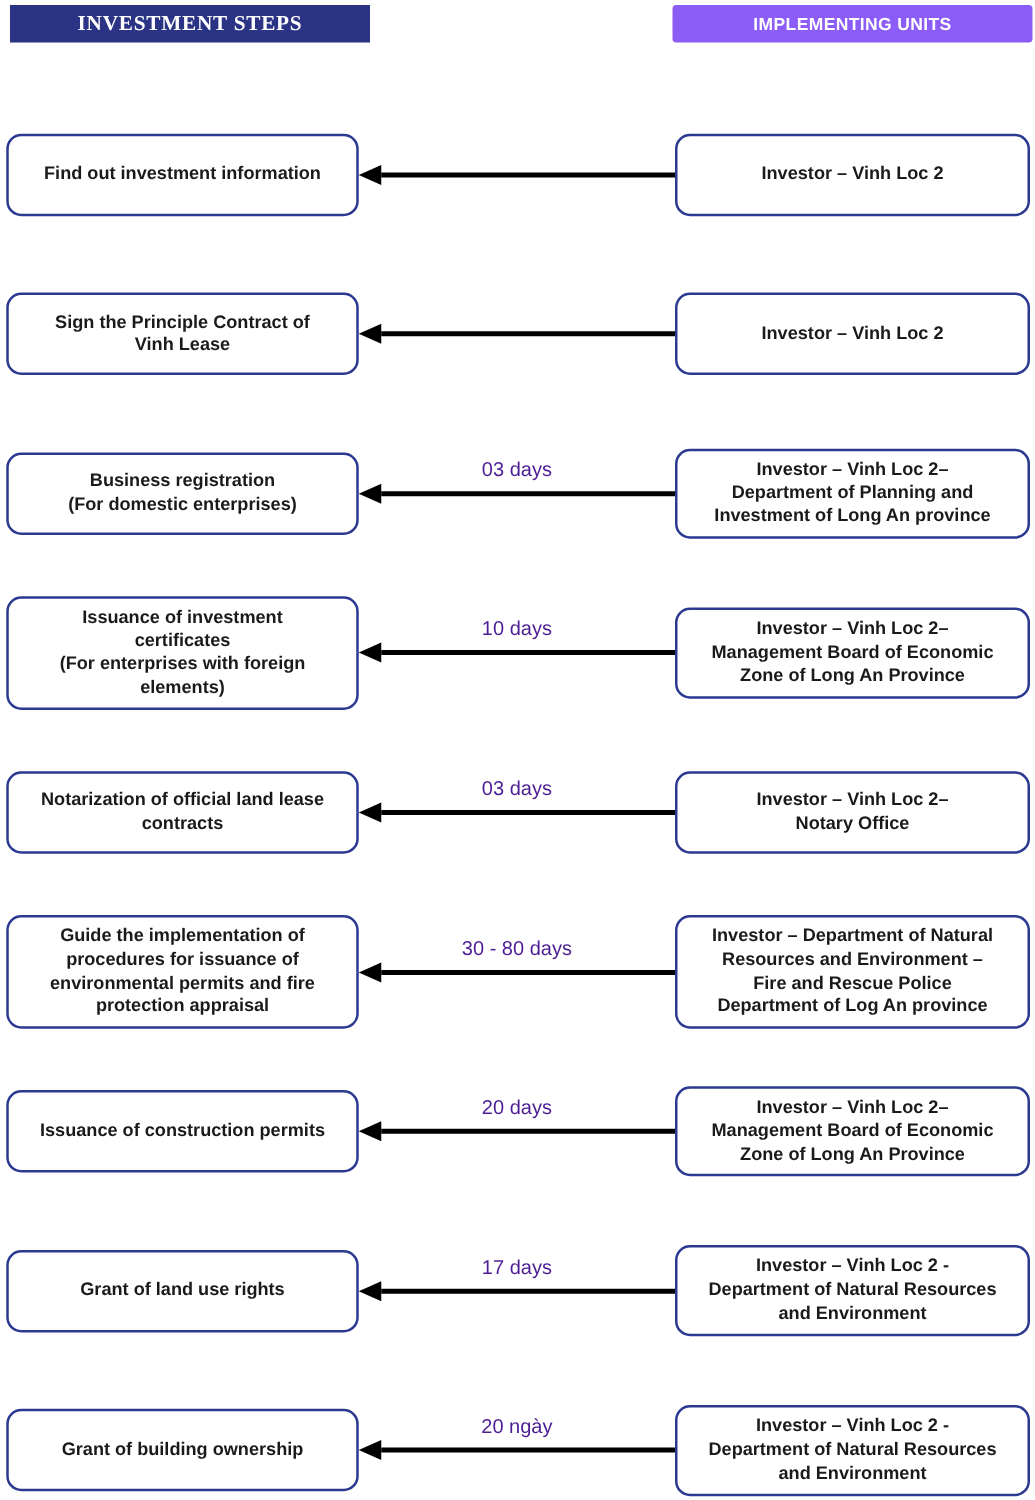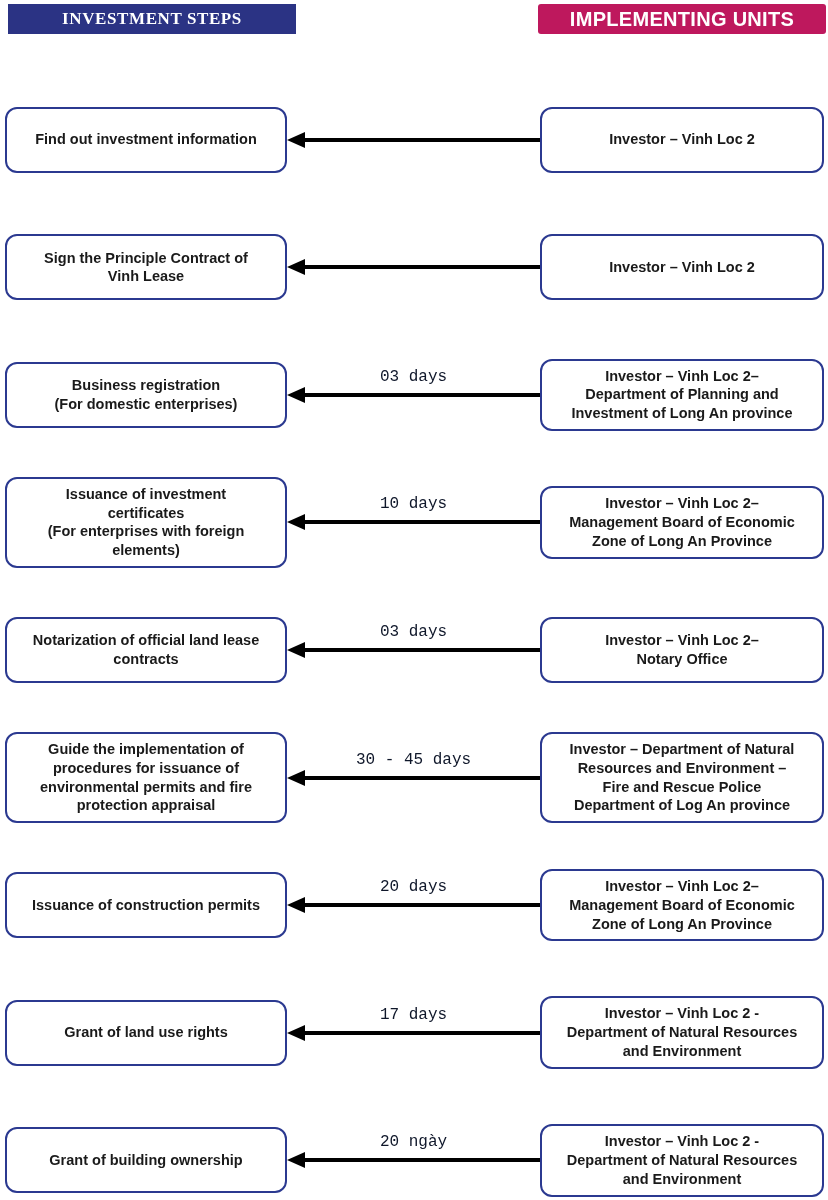--- a/index.html
+++ b/index.html
@@ -31,23 +31,23 @@
     left: 8px;
     width: 288px;
     background: #2b3384;
     font-family: "Liberation Serif", serif;
     font-size: 17px;
     letter-spacing: 0.6px;
   }
   .hdr-right {
     left: 538px;
     width: 288px;
-    background: #be185d;
+    background: #8b5cf6;
     border-radius: 3px;
-    font-size: 20px;
+    font-size: 14px;
     letter-spacing: 0.3px;
   }
 
   
   .rows {
     position: absolute;
     top: 76px;
     left: 0;
     width: 828px;
     height: 1148px;
@@ -90,22 +90,21 @@
     align-items: center;
   }
   .duration {
     position: absolute;
     left: 0;
     right: 0;
     bottom: calc(50% + 9px);
     text-align: center;
     font-size: 16px;
     font-weight: normal;
-    color: #0f172a;
-    font-family: Liberation Mono, monospace;
+    color: #4c1d95;
   }
   .arrow {
     display: flex;
     align-items: center;
     width: 100%;
     height: 18px;
   }
   .arrow .head {
     width: 0;
     height: 0;
@@ -212,21 +211,21 @@
       <span class="label">Investor – Vinh Loc 2–
 Notary Office</span>
     </div>
   </div>
 
   <div class="row">
     <div class="box">
       <span class="label">Guide the implementation of procedures for issuance of environmental  permits and  fire protection appraisal</span>
     </div>
     <div class="mid">
-      <div class="duration">30 - 45 days</div>
+      <div class="duration">30 - 80 days</div>
       <div class="arrow">
         <span class="head"></span>
         <span class="shaft"></span>
       </div>
     </div>
     <div class="box">
       <span class="label">Investor – Department of Natural Resources and Environment – Fire and Rescue Police Department of Log An province</span>
     </div>
   </div>
 

